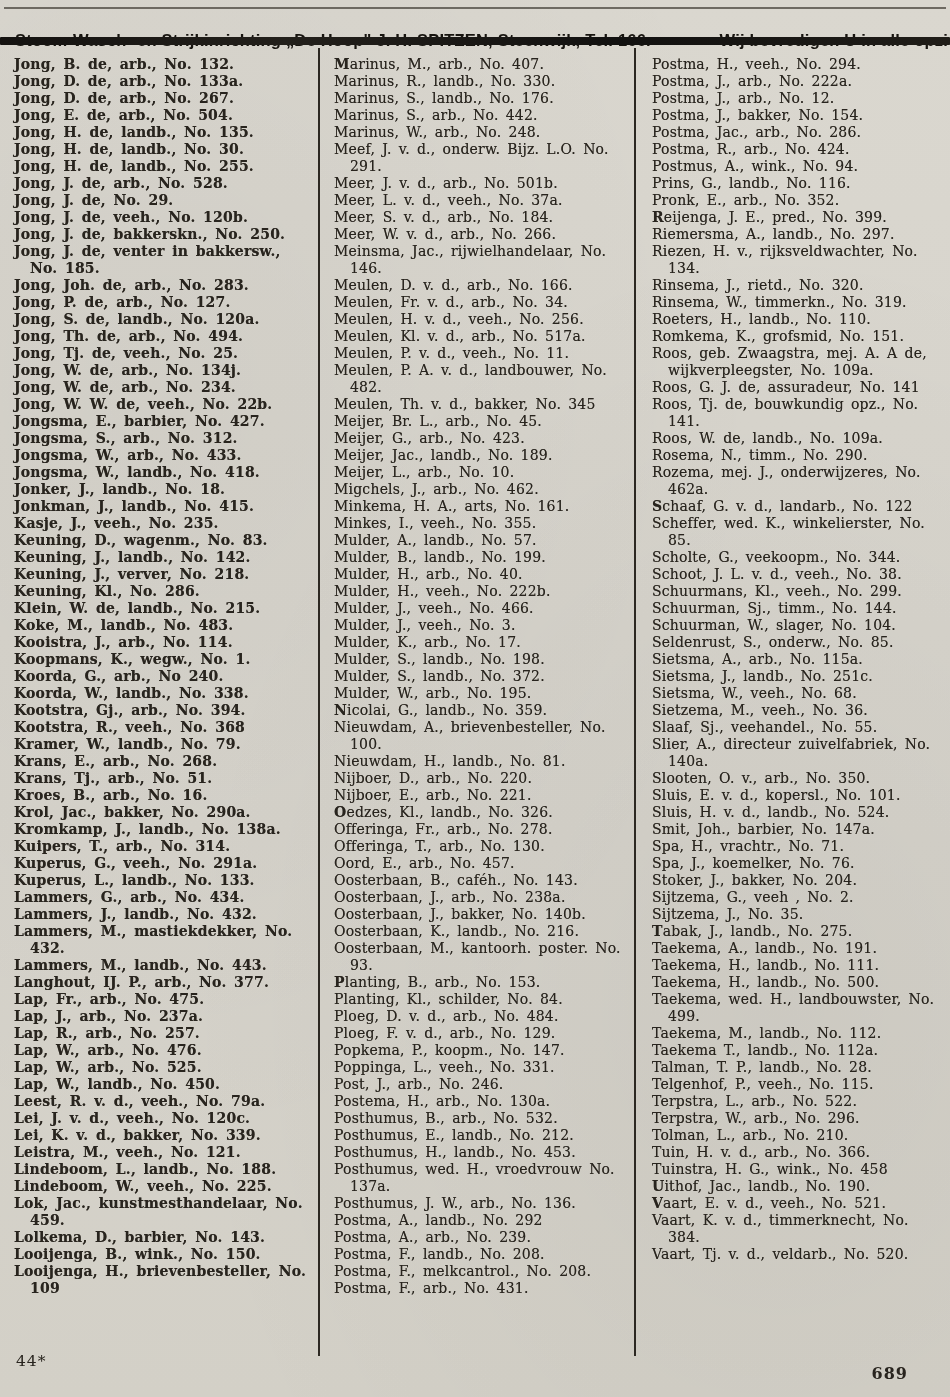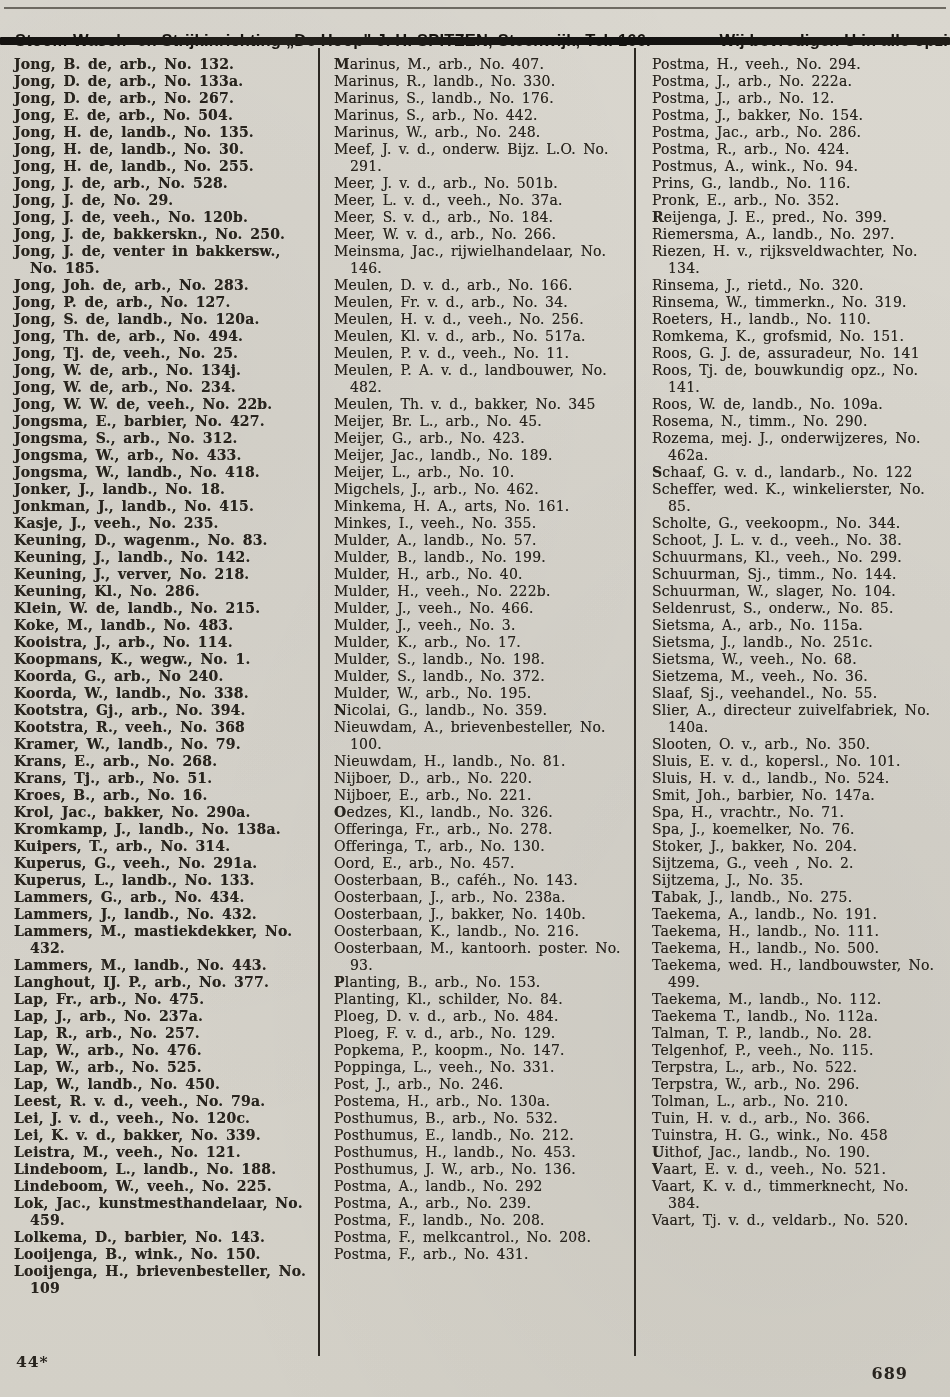--- a/index.html
+++ b/index.html
@@ -57,21 +57,21 @@
     word-spacing: 2.5px;
     letter-spacing: .2px;
     padding-left: 16px; text-indent: -16px;  
     text-shadow: 0 0 .5px rgba(40,34,26,.55);
   }
   .group.cap .entry:first-child::first-letter { font-weight: bold; }
 
   
   .footer-sig {
     position: absolute; left: 16px; top: 1352px;
-    font-weight: bold; font-size: 15.5px; letter-spacing: 1px;
+    font-weight: normal; font-size: 15.5px; letter-spacing: 1px;
   }
   .page-number {
     position: absolute; right: 42px; top: 1364px;
     font-weight: bold; font-size: 16px; letter-spacing: 1px;
   }
 </style>
 </head>
 <body>
 
 <div class="top-rule"></div>
@@ -225,20 +225,21 @@
       <p class="entry">Planting, Kl., schilder, No. 84.</p>
       <p class="entry">Ploeg, D. v. d., arb., No. 484.</p>
       <p class="entry">Ploeg, F. v. d., arb., No. 129.</p>
       <p class="entry">Popkema, P., koopm., No. 147.</p>
       <p class="entry">Poppinga, L., veeh., No. 331.</p>
       <p class="entry">Post, J., arb., No. 246.</p>
       <p class="entry">Postema, H., arb., No. 130a.</p>
       <p class="entry">Posthumus, B., arb., No. 532.</p>
       <p class="entry">Posthumus, E., landb., No. 212.</p>
       <p class="entry">Posthumus, H., landb., No. 453.</p>
+      <p class="entry">Posthumus, wed. H., vroedvrouw No. 137a.</p>
       <p class="entry">Posthumus, J. W., arb., No. 136.</p>
       <p class="entry">Postma, A., landb., No. 292</p>
       <p class="entry">Postma, A., arb., No. 239.</p>
       <p class="entry">Postma, F., landb., No. 208.</p>
       <p class="entry">Postma, F., melkcantrol., No. 208.</p>
       <p class="entry">Postma, F., arb., No. 431.</p>
     </div>
   </div>
 <div class="column col-3">
     <div class="group">
@@ -253,20 +254,21 @@
       <p class="entry">Pronk, E., arb., No. 352.</p>
     </div>
     <div class="group cap">
       <p class="entry">Reijenga, J. E., pred., No. 399.</p>
       <p class="entry">Riemersma, A., landb., No. 297.</p>
       <p class="entry">Riezen, H. v., rijksveldwachter, No. 134.</p>
       <p class="entry">Rinsema, J., rietd., No. 320.</p>
       <p class="entry">Rinsema, W., timmerkn., No. 319.</p>
       <p class="entry">Roeters, H., landb., No. 110.</p>
       <p class="entry">Romkema, K., grofsmid, No. 151.</p>
+      <p class="entry">Roos, geb. Zwaagstra, mej. A. A de, wijkverpleegster, No. 109a.</p>
       <p class="entry">Roos, G. J. de, assuradeur, No. 141</p>
       <p class="entry">Roos, Tj. de, bouwkundig opz., No. 141.</p>
       <p class="entry">Roos, W. de, landb., No. 109a.</p>
       <p class="entry">Rosema, N., timm., No. 290.</p>
       <p class="entry">Rozema, mej. J., onderwijzeres, No. 462a.</p>
     </div>
     <div class="group cap">
       <p class="entry">Schaaf, G. v. d., landarb., No. 122</p>
       <p class="entry">Scheffer, wed. K., winkelierster, No. 85.</p>
       <p class="entry">Scholte, G., veekoopm., No. 344.</p>

